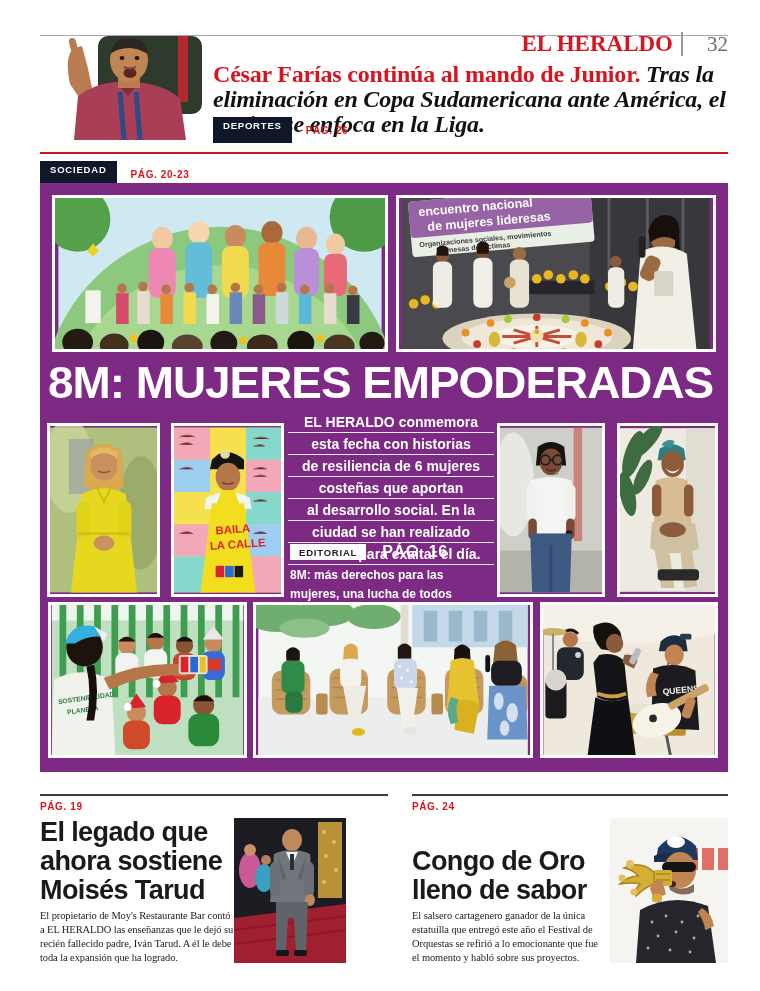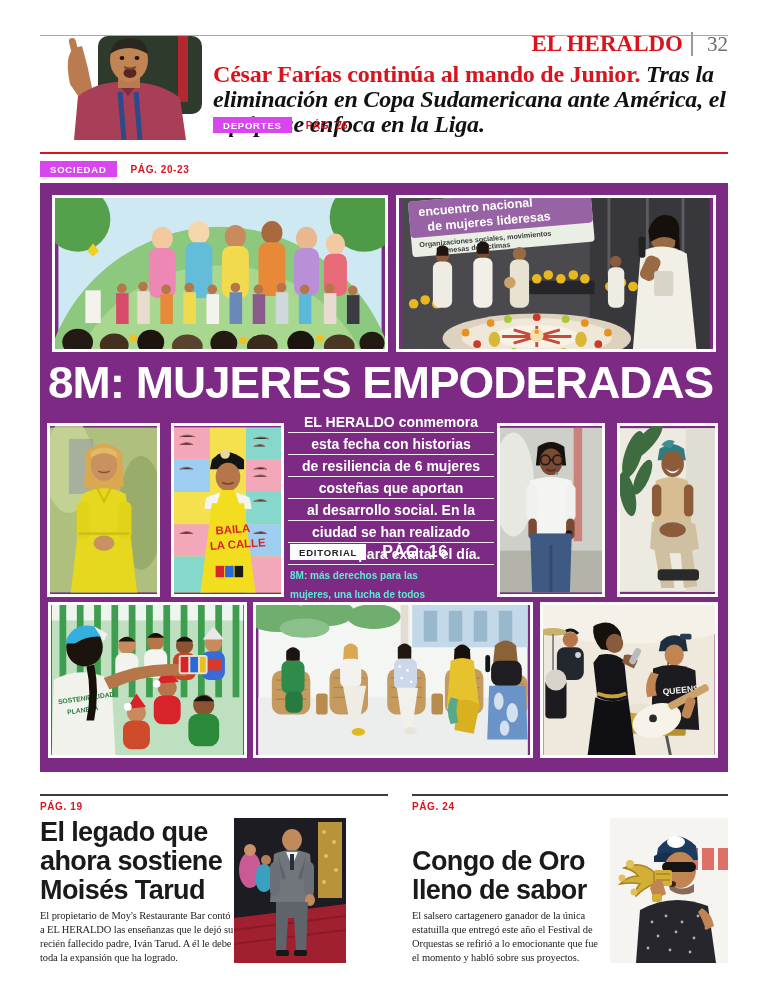--- a/index.html
+++ b/index.html
@@ -7,44 +7,44 @@
         font-family:"Liberation Sans",sans-serif;overflow:hidden;}
   .abs{position:absolute;}
   
   .rule-gray{height:1px;background:#a9a9a9;}
   .rule-red{height:2px;background:#d8141f;}
   .rule-dark{height:2px;background:#3c3c3c;}
   
   .masthead{font-family:"Liberation Serif",serif;font-weight:bold;font-size:23px;color:#d8141f;
             letter-spacing:0;white-space:nowrap;}
   .masthead .pgnum{color:#6e6e6e;font-weight:normal;font-size:21px;border-left:2px solid #9a9a9a;
-            padding-left:14px;margin-left:8px;}
+            padding-left:24px;margin-left:8px;}
   
   .top-headline{font-family:"Liberation Serif",serif;font-size:24px;line-height:25px;font-weight:bold;
                 letter-spacing:-0.2px;}
   .top-headline .lead{color:#d8141f;}
   .top-headline .rest{color:#111;font-style:italic;}
   
   .tagrow{display:flex;align-items:center;gap:14px;}
-  .tagbox{background:#d946ef;color:#fff;font-size:9.5px;font-weight:bold;letter-spacing:.8px;
-          padding:3px 10px 2px 10px;}
+  .tagbox{background:#0f172a;color:#fff;font-size:9.5px;font-weight:bold;letter-spacing:.8px;
+          padding:3px 10px 12px 10px;}
   .pageref{color:#d8141f;font-size:10px;font-weight:bold;letter-spacing:.6px;}
   
   .purple{background:#7c2a84;}
   .pframe{background:#7c2a84;border:3px solid #fdfdfd;box-sizing:border-box;overflow:hidden;}
   .pframe svg{display:block;width:100%;height:100%;}
   .bigtitle{color:#ffffff;font-weight:bold;font-size:45px;letter-spacing:-1px;white-space:nowrap;
             transform:scaleX(1.02);transform-origin:left;}
   .sumcol{color:#fff;text-align:center;}
   .sum-line{display:block;font-size:14px;font-weight:bold;line-height:14px;
             border-bottom:1.5px solid rgba(255,255,255,.9);padding-bottom:3px;margin-bottom:4px;}
   .tagbox-light{background:#fdfdfd;color:#222;font-size:9.5px;font-weight:bold;letter-spacing:.8px;
           padding:3px 9px 2px 9px;}
   .pageref-light{color:#fff;font-size:16px;font-weight:bold;letter-spacing:.6px;}
-  .ed-note{color:#5eead4;font-size:10px;font-weight:bold;line-height:19px;}
+  .ed-note{color:#ffffff;font-size:12px;font-weight:bold;line-height:19px;}
   
   .story-head{font-size:27px;line-height:29px;font-weight:bold;color:#1a1a1a;letter-spacing:-0.6px;}
   .story-body{font-family:"Liberation Serif",serif;font-size:10.5px;line-height:14px;color:#222;
               letter-spacing:-0.1px;}
   .photo{overflow:hidden;}
   .photo svg{display:block;width:100%;height:100%;}
 </style>
 </head>
 <body>
 

